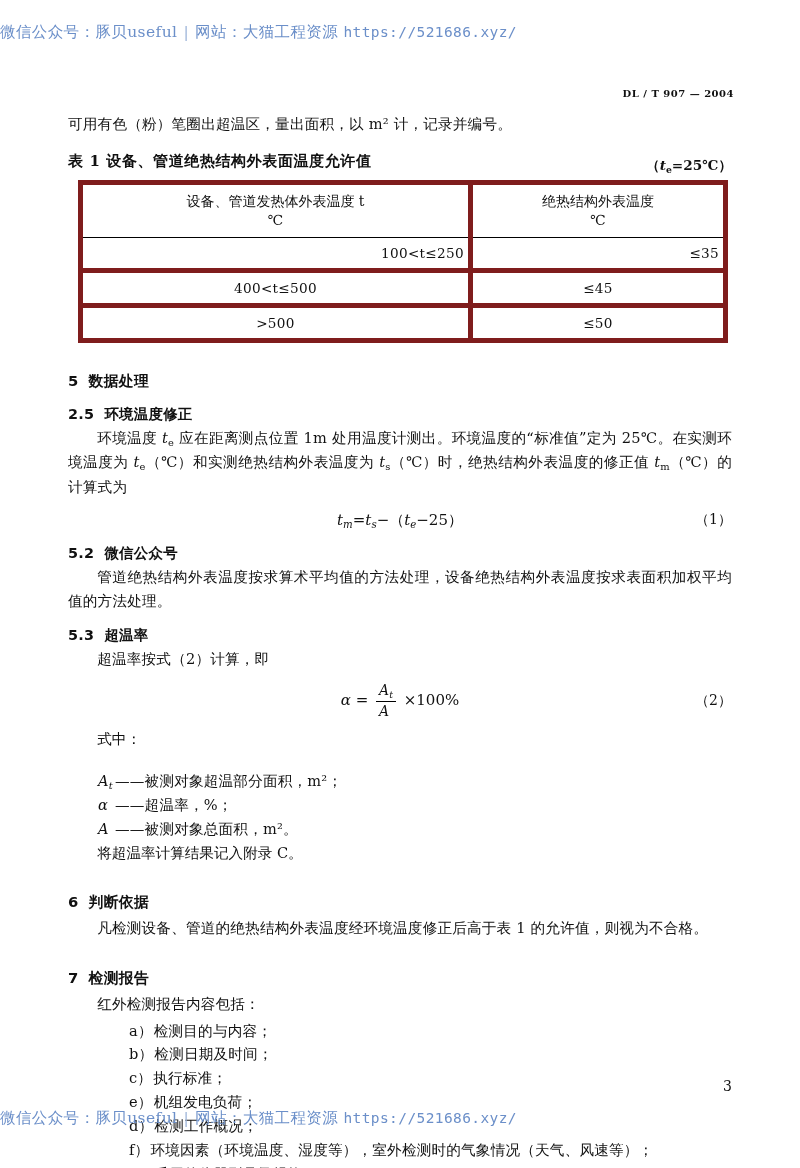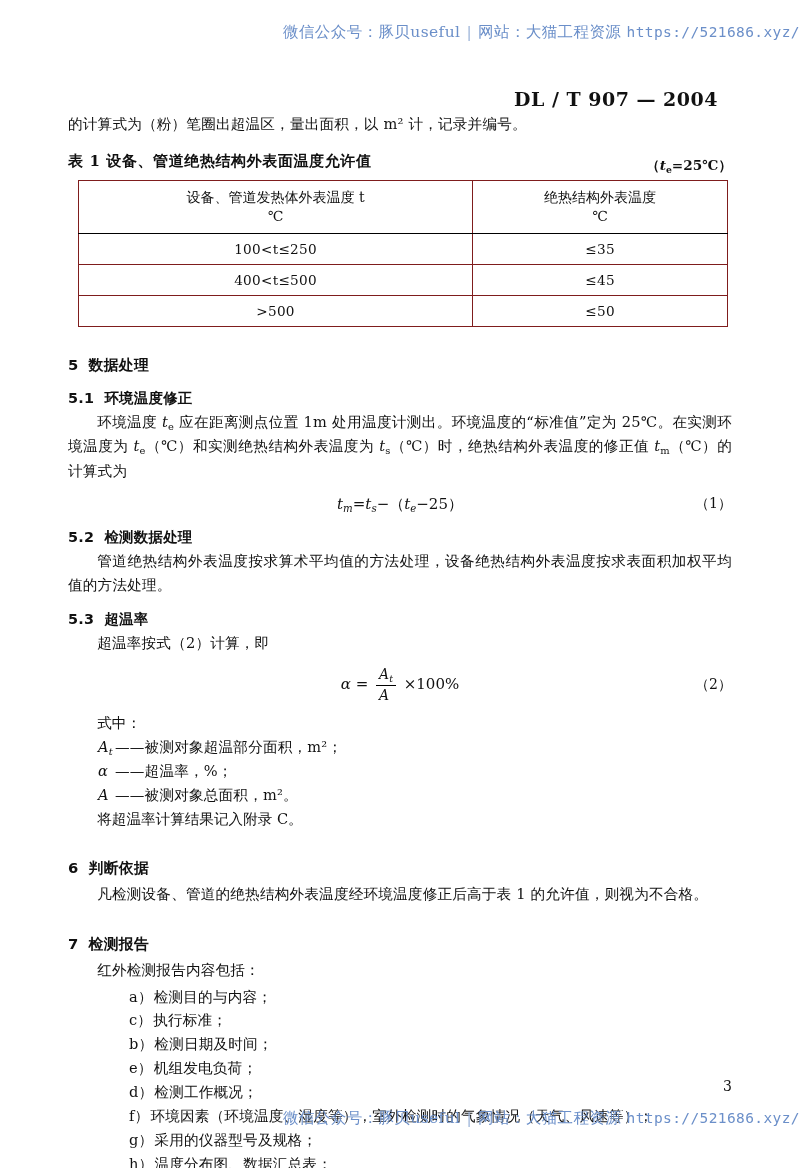--- a/index.html
+++ b/index.html
@@ -21,44 +21,44 @@
     width: 800px;
     height: 1168px;
     box-sizing: border-box;
   }
 
   
   .watermark {
     position: absolute;
     left: 0;
     width: 800px;
-    text-align: right;
+    text-align: left;
     color: #6b8fc9;
     font-size: 15.5px;
     letter-spacing: 0.4px;
     white-space: nowrap;
   }
   .watermark .sep {
     color: #9ab3d8;
     padding: 0 6px;
   }
   .watermark .url {
     font-family: "DejaVu Sans Mono", "Liberation Mono", monospace;
     font-size: 14.5px;
   }
   .watermark.top { top: 22px; }
   .watermark.bottom { top: 1108px; }
 
   
   .doc-std {
     position: absolute;
-    right: 82px;
+    right: 66px;
     top: 88px;
     font-weight: bold;
-    font-size: 19px;
+    font-size: 10px;
     letter-spacing: 0.5px;
     font-family: "DejaVu Serif", "Liberation Serif", serif;
   }
 
   
   .content {
     position: absolute;
     left: 68px;
     top: 112px;
     width: 664px;
@@ -93,40 +93,40 @@
   }
 
   
   table.spec {
     width: 650px;
     margin: 0 0 0 10px;
     border-collapse: collapse;
     font-size: 13.6px;
   }
   table.spec td, table.spec th {
-    border: 1px solid #7f1d1d;
+    border: 5px solid #7f1d1d;
     text-align: center;
     font-weight: normal;
     padding: 3px 4px;
   }
   table.spec thead th {
     height: 46px;
     line-height: 1.35;
     font-size: 14px;
   }
   table.spec tbody td {
     height: 24px;
     letter-spacing: 0.3px;
   }
   table.spec {
     border-top: 1.6px solid #000;
     border-bottom: 1.6px solid #000;
   }
   table.spec thead th { border-bottom: 1.2px solid #000; }
-  table.spec tbody tr:first-child td { border-top: 1.2px solid #000; }
+  table.spec tbody tr:first-child td { border-top: 1.2px solid #000; text-align: right; }
 
   
   h2.sec {
     margin: 29px 0 4px 0;
     font-size: 14.8px;
     font-weight: bold;
     letter-spacing: 0.3px;
     font-family: "DejaVu Sans", "Liberation Sans", sans-serif;
   }
   h3.subsec {
@@ -175,21 +175,21 @@
     font-size: 0.93em;
   }
   .frac .den-part {
     display: block;
     padding: 1px 3px 0 3px;
     font-size: 0.93em;
   }
 
   
   .where-label {
-    margin: 6px 0 2px 0;
+    margin: 6px 0 20px 0;
     text-indent: 2em;
     font-size: 14.6px;
   }
   ul.defs {
     list-style: none;
     margin: 0;
     padding: 0 0 0 30px;
   }
   ul.defs li {
     font-size: 14.6px;
@@ -237,21 +237,21 @@
 <div class="page">
 
   <div class="watermark top">
     <span>微信公众号：</span><span>豚贝useful</span><span class="sep">|</span><span>网站：</span><span>大猫工程资源</span>&nbsp;<span class="url">https://521686.xyz/</span>
   </div>
 
   <div class="doc-std">DL / T 907 — 2004</div>
 
   <div class="content">
 
-    <p class="body-text">的计算式为（粉）笔圈出超温区，量出面积，以 m² 计，记录并编号。</p>
+    <p class="body-text">可用有色（粉）笔圈出超温区，量出面积，以 m² 计，记录并编号。</p>
 
     <div class="table-caption">
       <span>表 1   设备、管道绝热结构外表面温度允许值</span>
       <span class="cap-unit">（<i>t</i><sub>e</sub>=25℃）</span>
     </div>
 
     <table class="spec">
       <thead>
         <tr>
           <th>
@@ -278,33 +278,33 @@
           <td>≤50</td>
         </tr>
       </tbody>
     </table>
 
     <h2 class="sec">
       <span class="num">5</span><span>数据处理</span>
     </h2>
 
     <h3 class="subsec">
-      <span class="num">5.1</span><span>环境温度修正</span>
+      <span class="num">2.5</span><span>环境温度修正</span>
     </h3>
     <p class="body-text indent">
       环境温度 <i>t</i><sub>e</sub> 应在距离测点位置 1m 处用温度计测出。环境温度的“标准值”定为 25℃。在实测环境温度为 <i>t</i><sub>e</sub>（℃）和实测绝热结构外表温度为 <i>t</i><sub>s</sub>（℃）时，绝热结构外表温度的修正值 <i>t</i><sub>m</sub>（℃）的计算式为
     </p>
 
     <div class="formula-row">
       <span class="formula"><i>t</i><sub>m</sub>=<i>t</i><sub>s</sub>−<span class="up">（</span><i>t</i><sub>e</sub><span class="up">−25）</span></span>
       <span class="eqno">（1）</span>
     </div>
 
     <h3 class="subsec">
-      <span class="num">5.2</span><span>检测数据处理</span>
+      <span class="num">5.2</span><span>微信公众号</span>
     </h3>
     <p class="body-text indent">管道绝热结构外表温度按求算术平均值的方法处理，设备绝热结构外表温度按求表面积加权平均值的方法处理。</p>
 
     <h3 class="subsec">
       <span class="num">5.3</span><span>超温率</span>
     </h3>
     <p class="body-text indent">超温率按式（2）计算，即</p>
 
     <div class="formula-row">
       <span class="formula">
@@ -331,22 +331,22 @@
     </h2>
     <p class="body-text indent">凡检测设备、管道的绝热结构外表温度经环境温度修正后高于表 1 的允许值，则视为不合格。</p>
 
     <h2 class="sec">
       <span class="num">7</span><span>检测报告</span>
     </h2>
     <p class="body-text indent">红外检测报告内容包括：</p>
 
     <ol class="lettered">
       <li><span class="mark">a）</span><span>检测目的与内容；</span></li>
+      <li><span class="mark">b）</span><span>检测日期及时间；</span></li>
       <li><span class="mark">c）</span><span>执行标准；</span></li>
-      <li><span class="mark">b）</span><span>检测日期及时间；</span></li>
       <li><span class="mark">e）</span><span>机组发电负荷；</span></li>
       <li><span class="mark">d）</span><span>检测工作概况；</span></li>
       <li><span class="mark">f）</span><span>环境因素（环境温度、湿度等），室外检测时的气象情况（天气、风速等）；</span></li>
       <li><span class="mark">g）</span><span>采用的仪器型号及规格；</span></li>
       <li><span class="mark">h）</span><span>温度分布图、数据汇总表；</span></li>
     </ol>
 
   </div>
 
   <div class="page-number">3</div>

